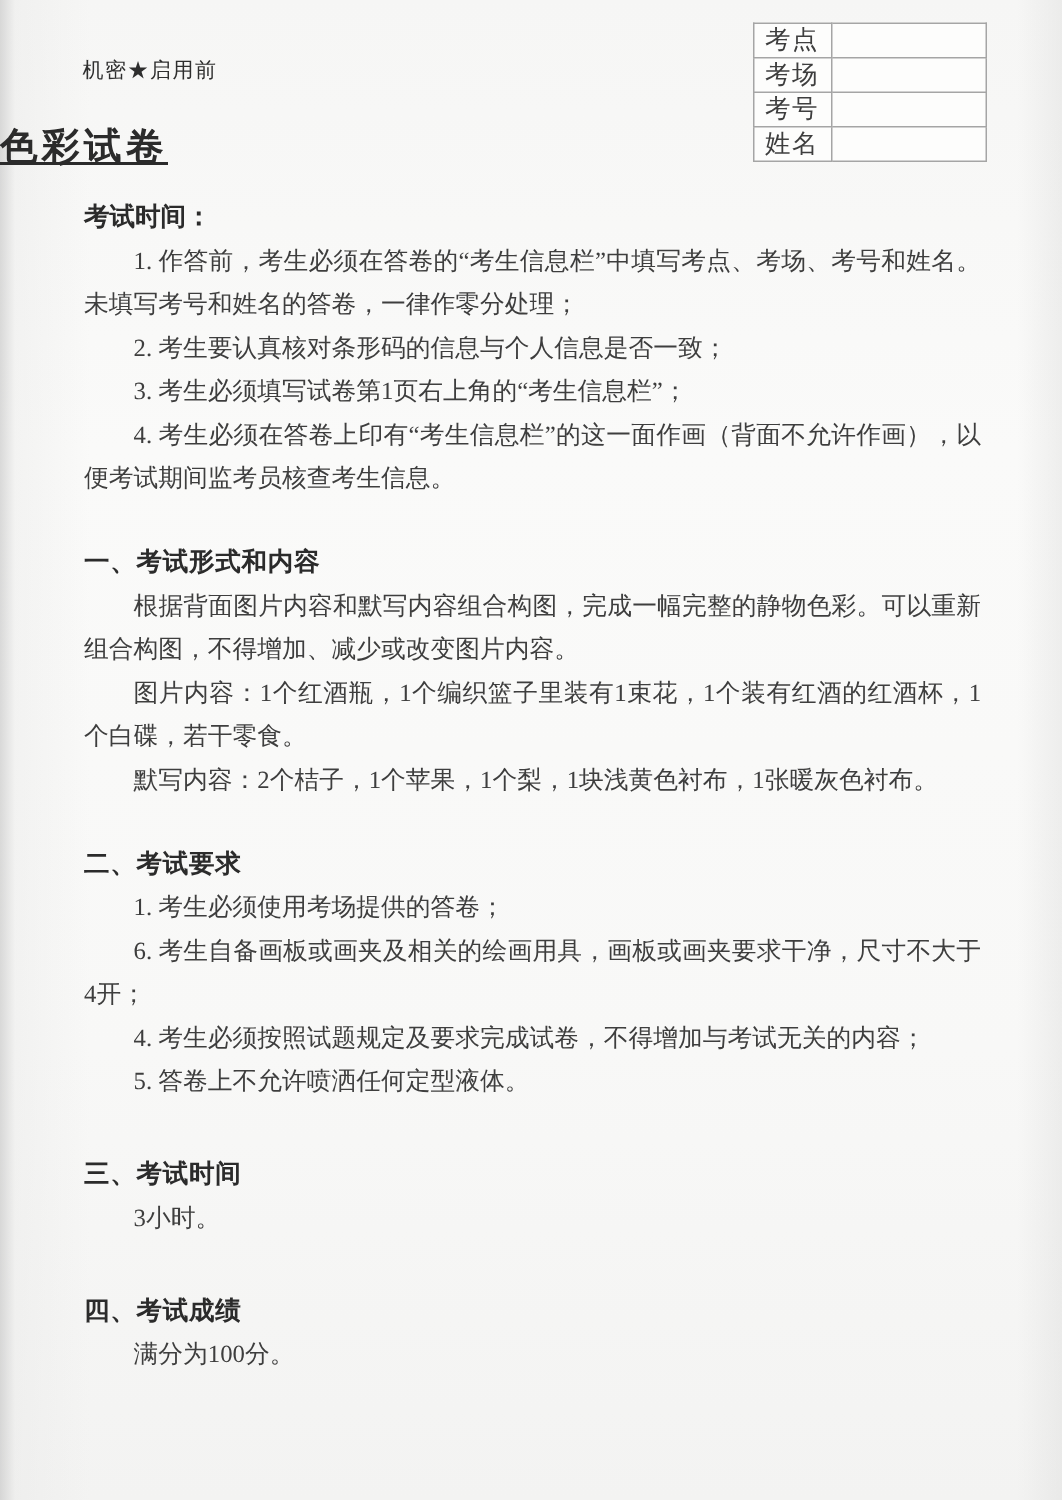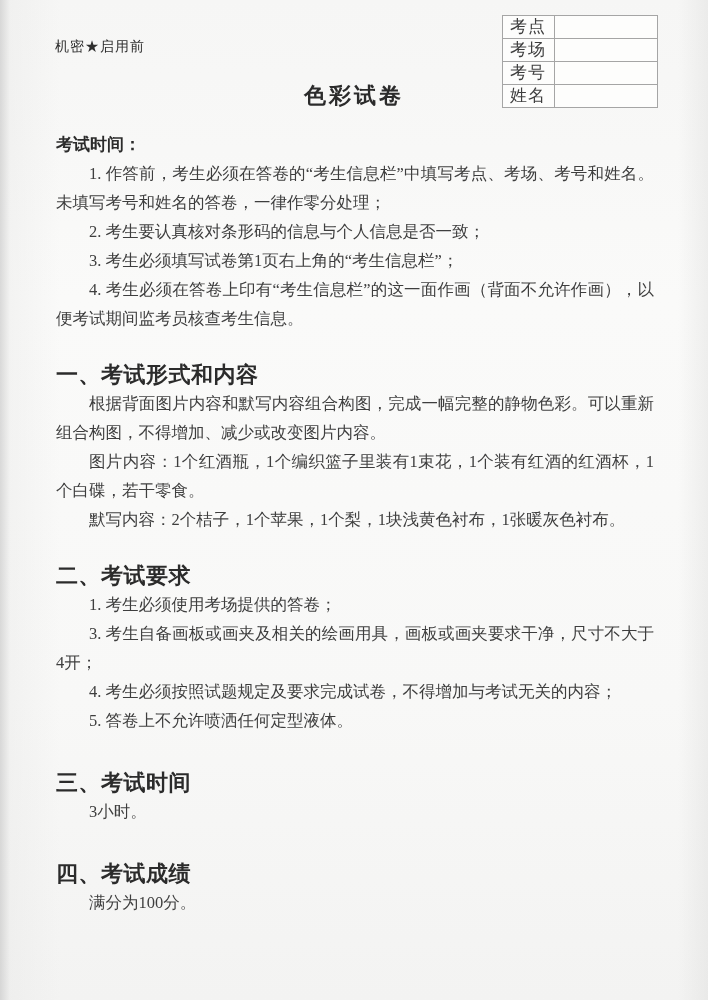--- a/index.html
+++ b/index.html
@@ -26,25 +26,26 @@
     font-size: 14px;
     font-weight: normal;
     color: #2e2e2e;
     letter-spacing: 1px;
   }
   .title {
     position: absolute;
     left: 0;
     top: 81px;
     width: 100%;
-    text-align: center;
-    font-size: 22px;
+    text-align: left;
+    font-size: 25px;
     font-weight: bold;
     color: #2b2b2b;
     letter-spacing: 3px;
+    text-decoration: underline;
   }
   .info-table {
     position: absolute;
     top: 15px;
     right: 50px;
     width: 156px;
     border-collapse: collapse;
     background: #fdfdfc;
   }
   .info-table td {
@@ -73,21 +74,21 @@
   }
   p.para {
     margin: 0;
     text-indent: 2em;
   }
   .section { margin-top: 27px; }
   .section-sm { margin-top: 33px; }
   .section-heading {
     font-weight: bold;
     color: #2b2b2b;
-    font-size: 22px;
+    font-size: 17px;
     letter-spacing: .5px;
     font-family: Liberation Serif, serif;
   }
 </style>
 </head>
 <body>
 
 <div class="page">
 
   <div class="confidential">机密★启用前</div>
@@ -126,21 +127,21 @@
     <div class="section">
       <div class="section-heading">一、考试形式和内容</div>
       <p class="para">根据背面图片内容和默写内容组合构图，完成一幅完整的静物色彩。可以重新组合构图，不得增加、减少或改变图片内容。</p>
       <p class="para">图片内容：1个红酒瓶，1个编织篮子里装有1束花，1个装有红酒的红酒杯，1个白碟，若干零食。</p>
       <p class="para">默写内容：2个桔子，1个苹果，1个梨，1块浅黄色衬布，1张暖灰色衬布。</p>
     </div>
 
     <div class="section">
       <div class="section-heading">二、考试要求</div>
       <p class="para">1. 考生必须使用考场提供的答卷；</p>
-      <p class="para">3. 考生自备画板或画夹及相关的绘画用具，画板或画夹要求干净，尺寸不大于4开；</p>
+      <p class="para">6. 考生自备画板或画夹及相关的绘画用具，画板或画夹要求干净，尺寸不大于4开；</p>
       <p class="para">4. 考生必须按照试题规定及要求完成试卷，不得增加与考试无关的内容；</p>
       <p class="para">5. 答卷上不允许喷洒任何定型液体。</p>
     </div>
 
     <div class="section-sm">
       <div class="section-heading">三、考试时间</div>
       <p class="para">3小时。</p>
     </div>
 
     <div class="section-sm">

